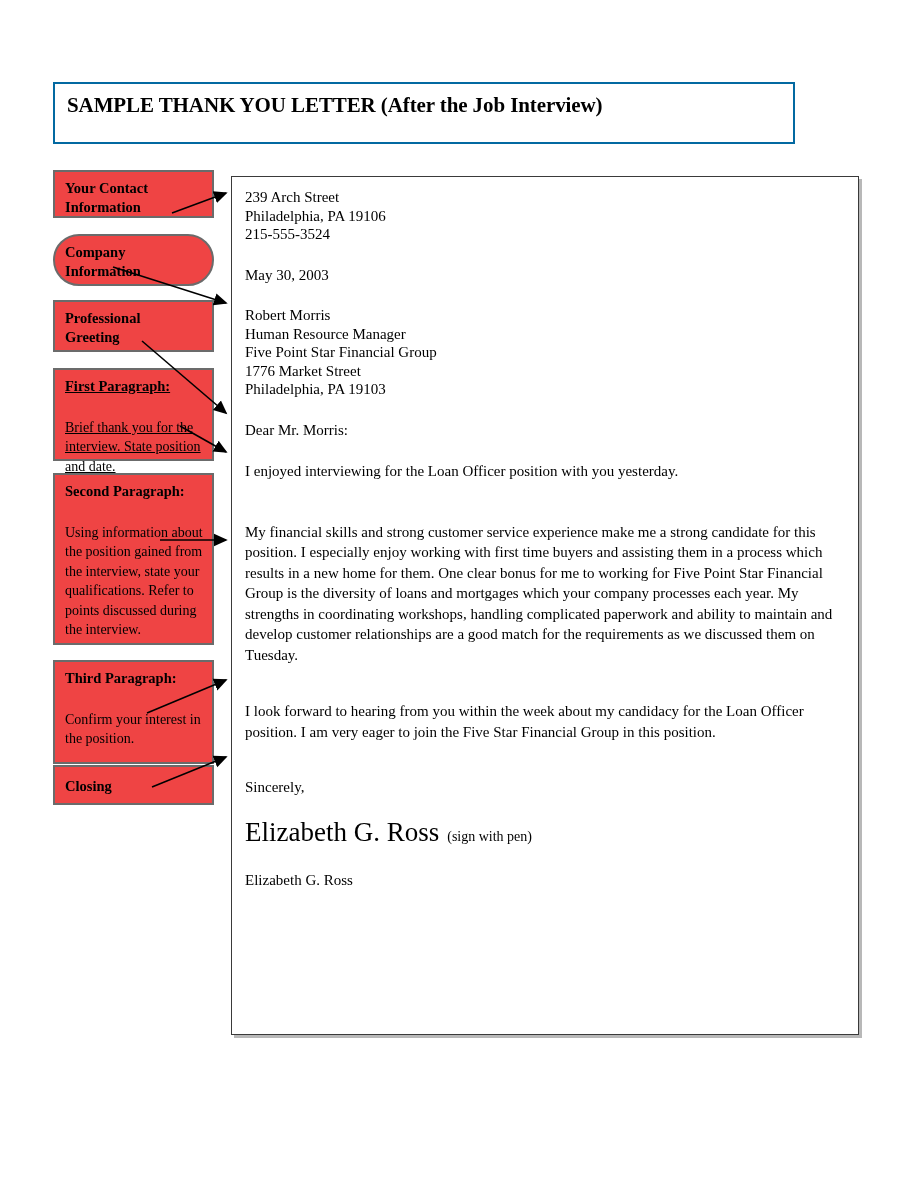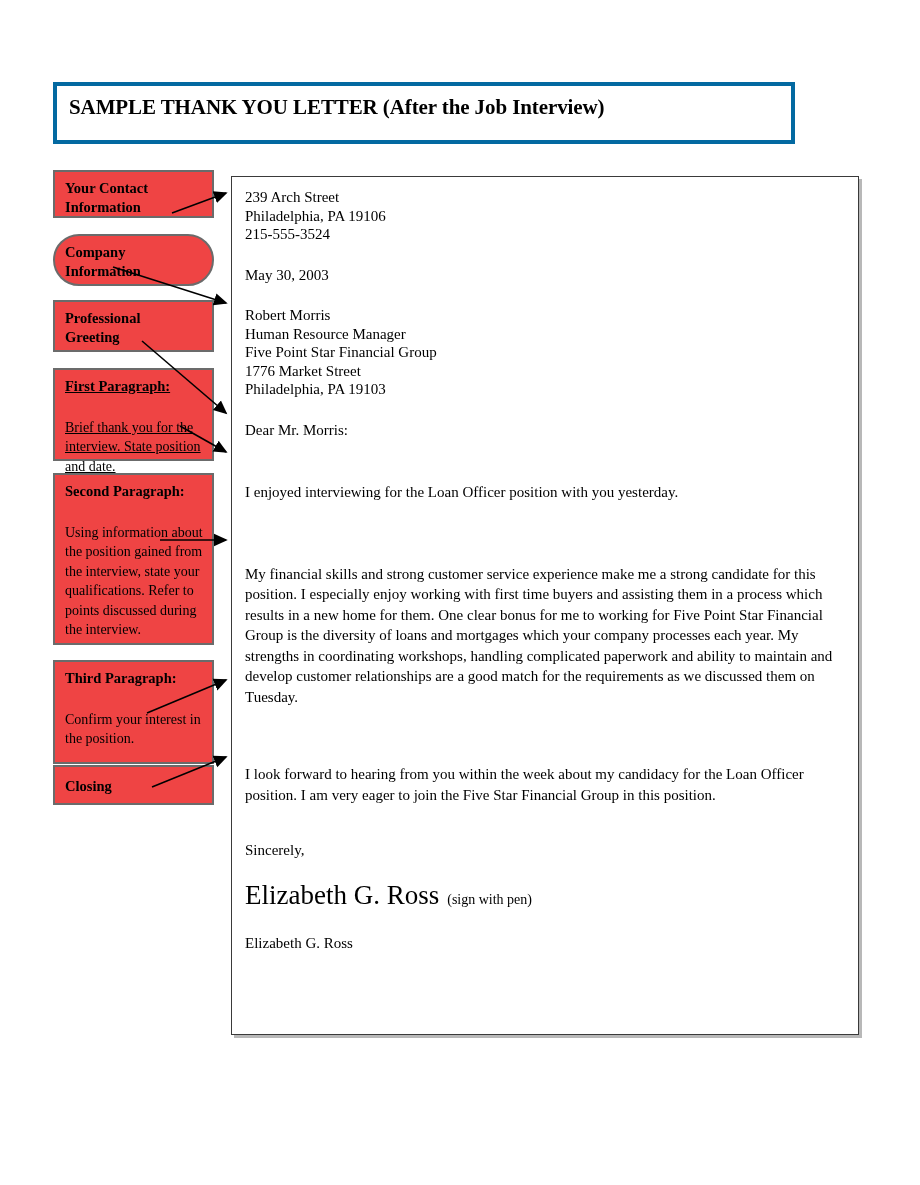--- a/index.html
+++ b/index.html
@@ -19,21 +19,21 @@
     overflow: hidden;
   }
 
   
   #title-box {
     position: absolute;
     left: 53px;
     top: 82px;
     width: 742px;
     height: 62px;
-    border: 4px solid #0369a1;
+    border: 2px solid #0369a1;
     box-sizing: border-box;
     background: #ffffff;
     padding: 8px 0 0 12px;
   }
   .title-line {
     font-size: 21px;
     font-weight: bold;
     line-height: 26px;
     letter-spacing: -0.1px;
     white-space: nowrap;
@@ -80,21 +80,20 @@
   }
   .letter-line {
     font-size: 15px;
     line-height: 18.5px;
     white-space: pre-wrap;
   }
   .letter-para {
     font-size: 15px;
     line-height: 20.5px;
     text-align: left;
-    margin-top: 21px;
   }
   .gap-sm { height: 18px; }
   .gap-md { height: 22px; }
   .gap-lg { height: 36px; }
   .gap-xl { height: 40px; }
 
   #signature-row {
     display: flex;
     align-items: baseline;
     gap: 8px;

